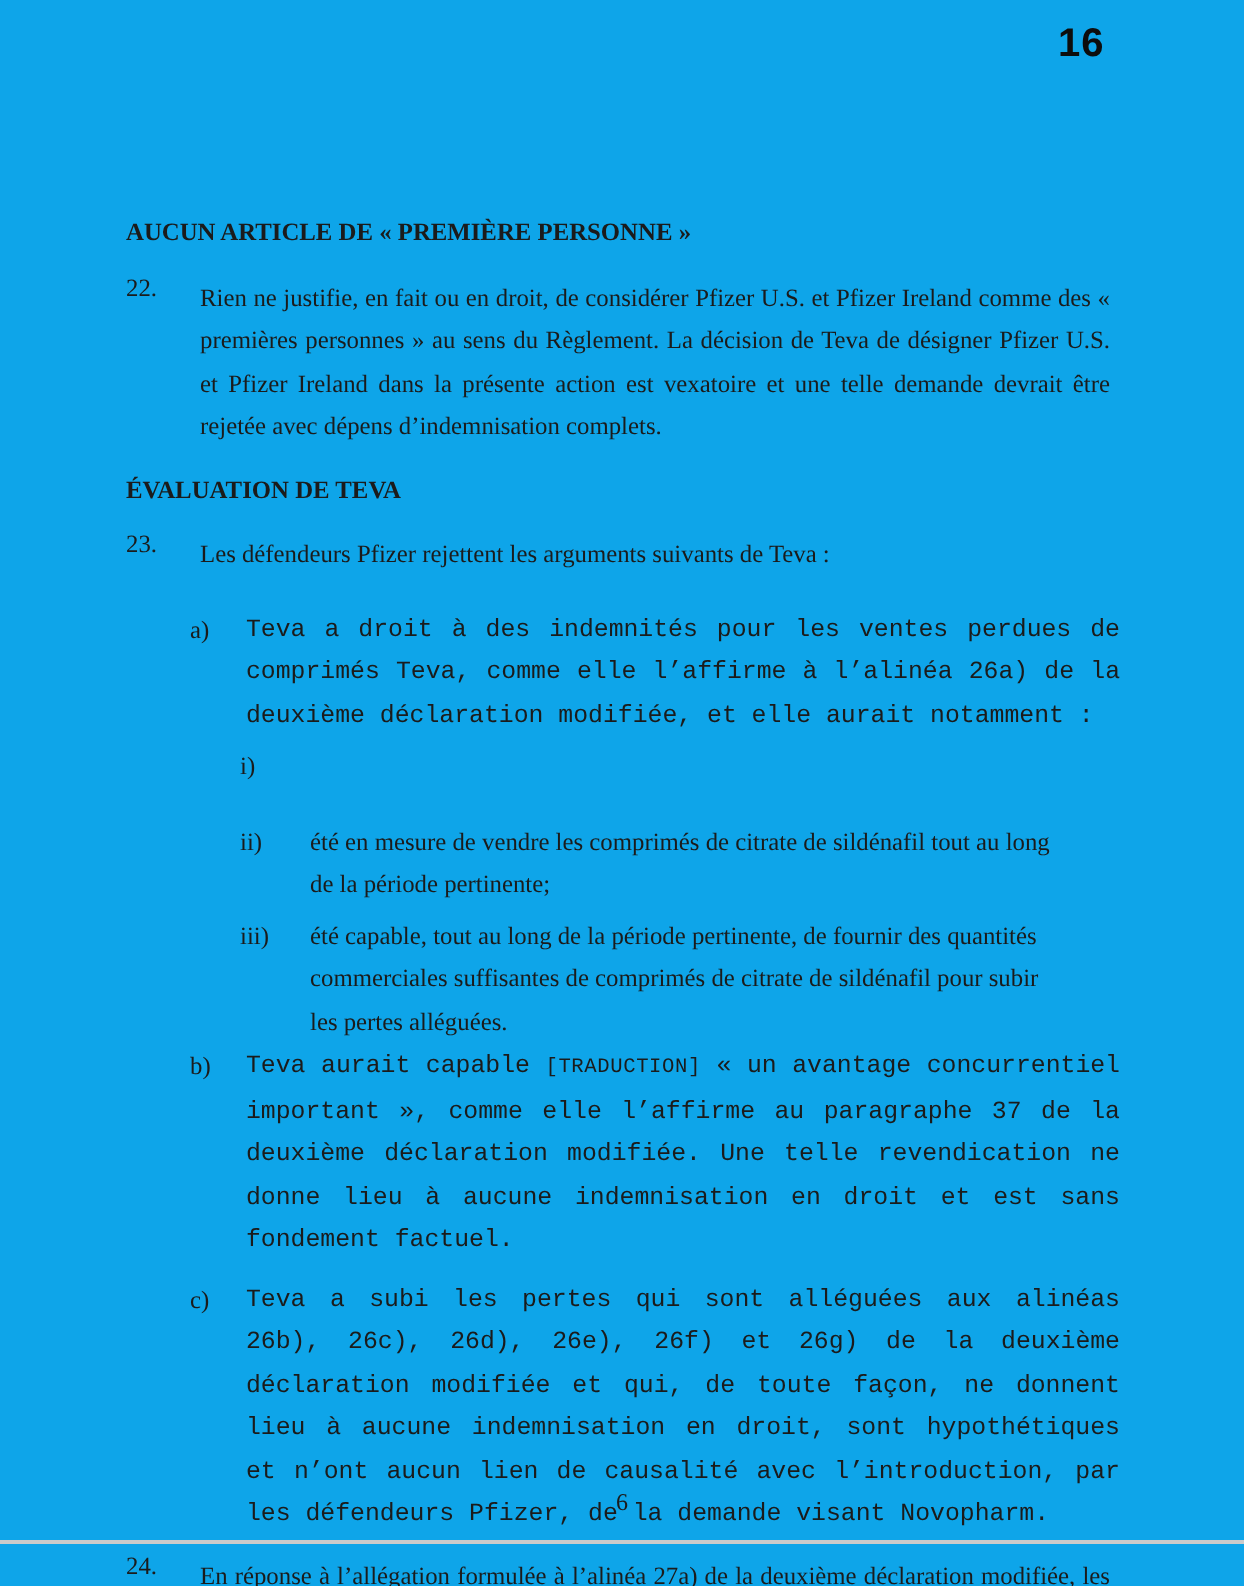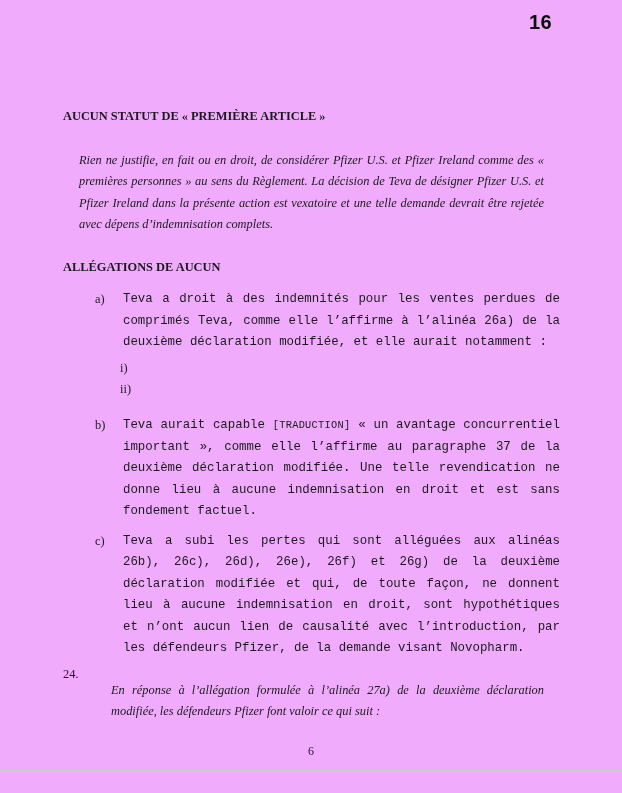--- a/index.html
+++ b/index.html
@@ -4,21 +4,21 @@
 <style>
   html, body {
     margin: 0;
     padding: 0;
     background: #ffffff;
   }
   .page {
     position: relative;
     width: 622px;
     height: 793px;
-    background: #f0abfc;
+    background: #0ea5e9;
     font-family: "Liberation Serif", serif;
     color: #1b1b1b;
     overflow: hidden;
   }
   .stamp {
     position: absolute;
     left: 529px;
     top: 11px;
     font-family: "Liberation Sans", sans-serif;
     font-weight: 700;
@@ -35,36 +35,36 @@
     line-height: 21.5px;
   }
   .heading {
     margin: 0;
     font-size: 12.4px;
     font-weight: 700;
     line-height: 21.5px;
   }
   .para { display: flex; }
   .num  { flex: 0 0 32px; width: 32px; }
-  .ptext { flex: 1; margin: 16px; text-align: justify; font-style: italic; }
+  .ptext { flex: 1; margin: 5px; text-align: justify; }
 
   .sub { display: flex; margin-left: 32px; }
   .sublabel { flex: 0 0 28px; width: 28px; }
   .subtext { flex: 1; margin: 0; text-align: justify; font-family: Liberation Mono, monospace; }
 
   .rom { display: flex; margin-left: 57px; }
   .romlabel { flex: 0 0 35px; width: 35px; }
   .romtext { flex: 0 0 374px; width: 374px; margin: 0; text-align: left; }
 
   .mt-p22 { margin-top: 6px; }
   .mt-h2  { margin-top: 5px; }
   .mt-p23 { margin-top: 6px; }
   .mt-a   { margin-top: 11px; }
   .mt-i   { margin-top: 4px; }
-  .mt-ii  { margin-top: 0; flex-direction: column; }
+  .mt-ii  { margin-top: 16px; }
   .mt-iii { margin-top: 4px; }
   .mt-b   { margin-top: 1px; }
   .mt-c   { margin-top: 8px; }
   .mt-h3  { margin-top: 1px; }
   .mt-p24 { margin-top: 4px; }
 
   .trad {
     font-size: 10.3px;
     letter-spacing: 0.3px;
   }
@@ -88,42 +88,52 @@
 </style>
 </head>
 <body>
 
 <div class="page">
 
   <div class="stamp">16</div>
 
   <main class="content">
 
-    <h2 class="heading">AUCUN STATUT DE « PREMIÈRE ARTICLE »</h2>
+    <h2 class="heading">AUCUN ARTICLE DE « PREMIÈRE PERSONNE »</h2>
 
     <div class="para mt-p22">
+      <span class="num">22.</span>
       <p class="ptext">Rien ne justifie, en fait ou en droit, de considérer Pfizer U.S. et Pfizer Ireland comme des « premières personnes » au sens du Règlement. La décision de Teva de désigner Pfizer U.S. et Pfizer Ireland dans la présente action est vexatoire et une telle demande devrait être rejetée avec dépens d’indemnisation complets.</p>
     </div>
 
-    <h2 class="heading mt-h2">ALLÉGATIONS DE AUCUN</h2>
+    <h2 class="heading mt-h2">ÉVALUATION DE TEVA</h2>
 
+    <div class="para mt-p23">
+      <span class="num">23.</span>
+      <p class="ptext">Les défendeurs Pfizer rejettent les arguments suivants de Teva :</p>
+    </div>
 
     <div class="sub mt-a">
       <span class="sublabel">a)</span>
       <p class="subtext">Teva a droit à des indemnités pour les ventes perdues de comprimés Teva, comme elle l’affirme à l’alinéa 26a) de la deuxième déclaration modifiée, et elle aurait notamment :</p>
     </div>
 
     <div class="rom mt-i">
       <span class="romlabel">i)</span>
     </div>
 
     <div class="rom mt-ii">
       <span class="romlabel">ii)</span>
+      <p class="romtext">été en mesure de vendre les comprimés de citrate de sildénafil tout au long de la période pertinente;</p>
     </div>
 
+    <div class="rom mt-iii">
+      <span class="romlabel">iii)</span>
+      <p class="romtext">été capable, tout au long de la période pertinente, de fournir des quantités commerciales suffisantes de comprimés de citrate de sildénafil pour subir les pertes alléguées.</p>
+    </div>
 
     <div class="sub mt-b">
       <span class="sublabel">b)</span>
       <p class="subtext"><span>Teva aurait capable </span><span class="trad">[TRADUCTION]</span><span> « un avantage concurrentiel important », comme elle l’affirme au paragraphe 37 de la deuxième déclaration modifiée. Une telle revendication ne donne lieu à aucune indemnisation en droit et est sans fondement factuel.</span></p>
     </div>
 
     <div class="sub mt-c">
       <span class="sublabel">c)</span>
       <p class="subtext">Teva a subi les pertes qui sont alléguées aux alinéas 26b), 26c), 26d), 26e), 26f) et 26g) de la deuxième déclaration modifiée et qui, de toute façon, ne donnent lieu à aucune indemnisation en droit, sont hypothétiques et n’ont aucun lien de causalité avec l’introduction, par les défendeurs Pfizer, de la demande visant Novopharm.</p>
     </div>

